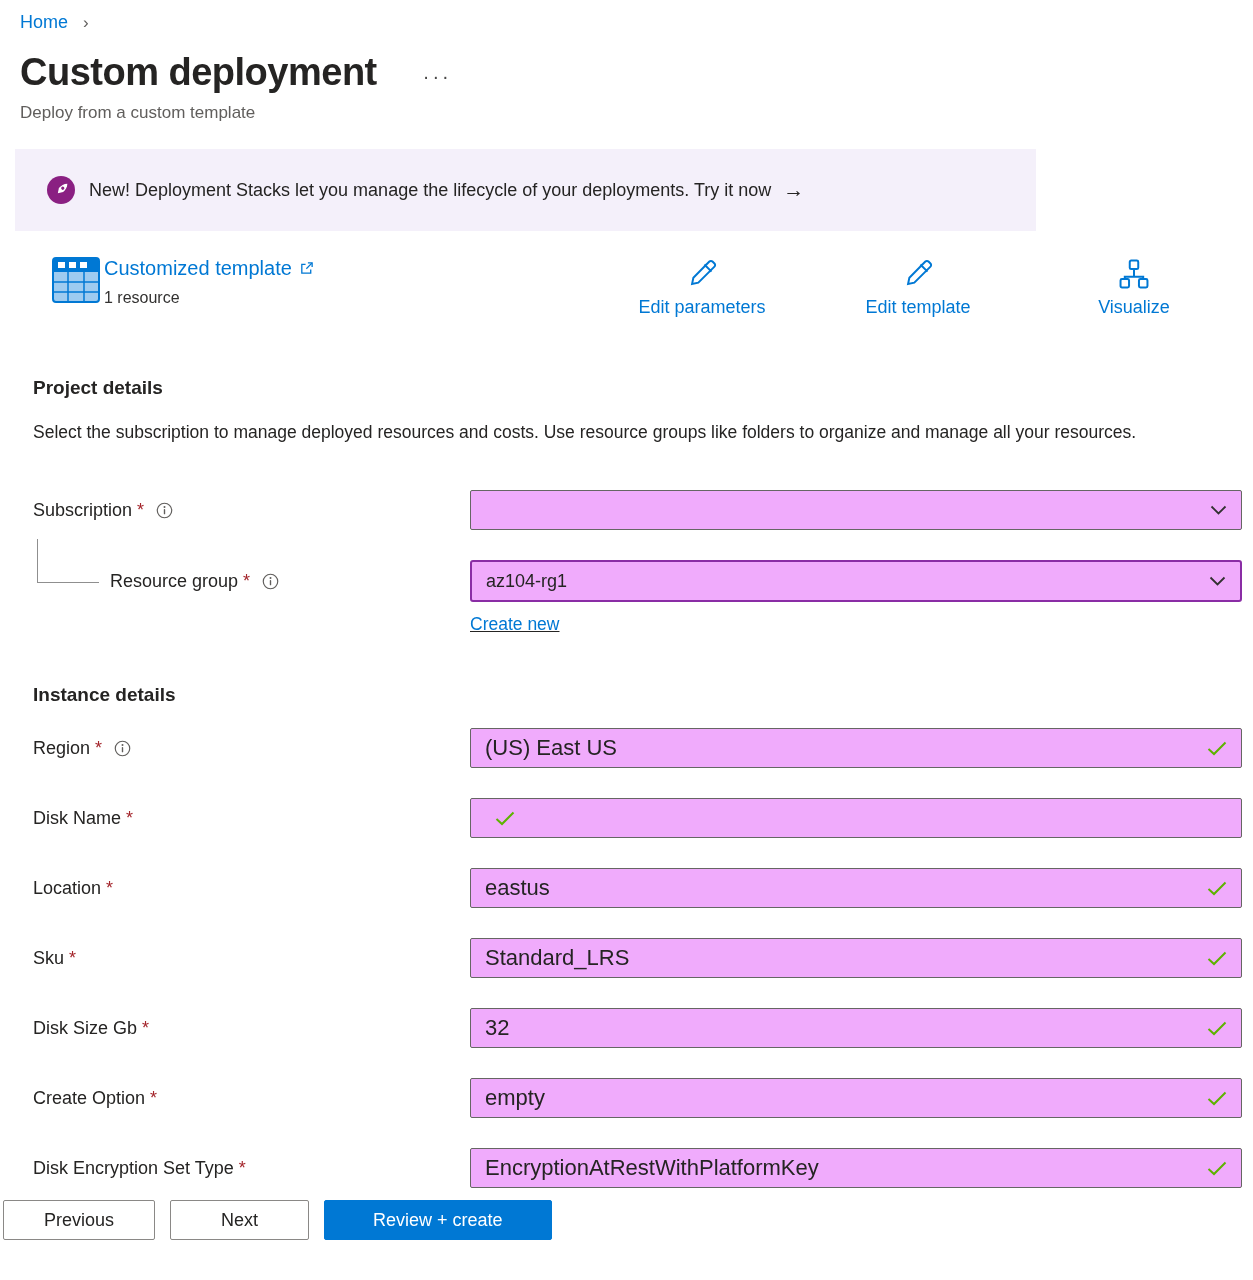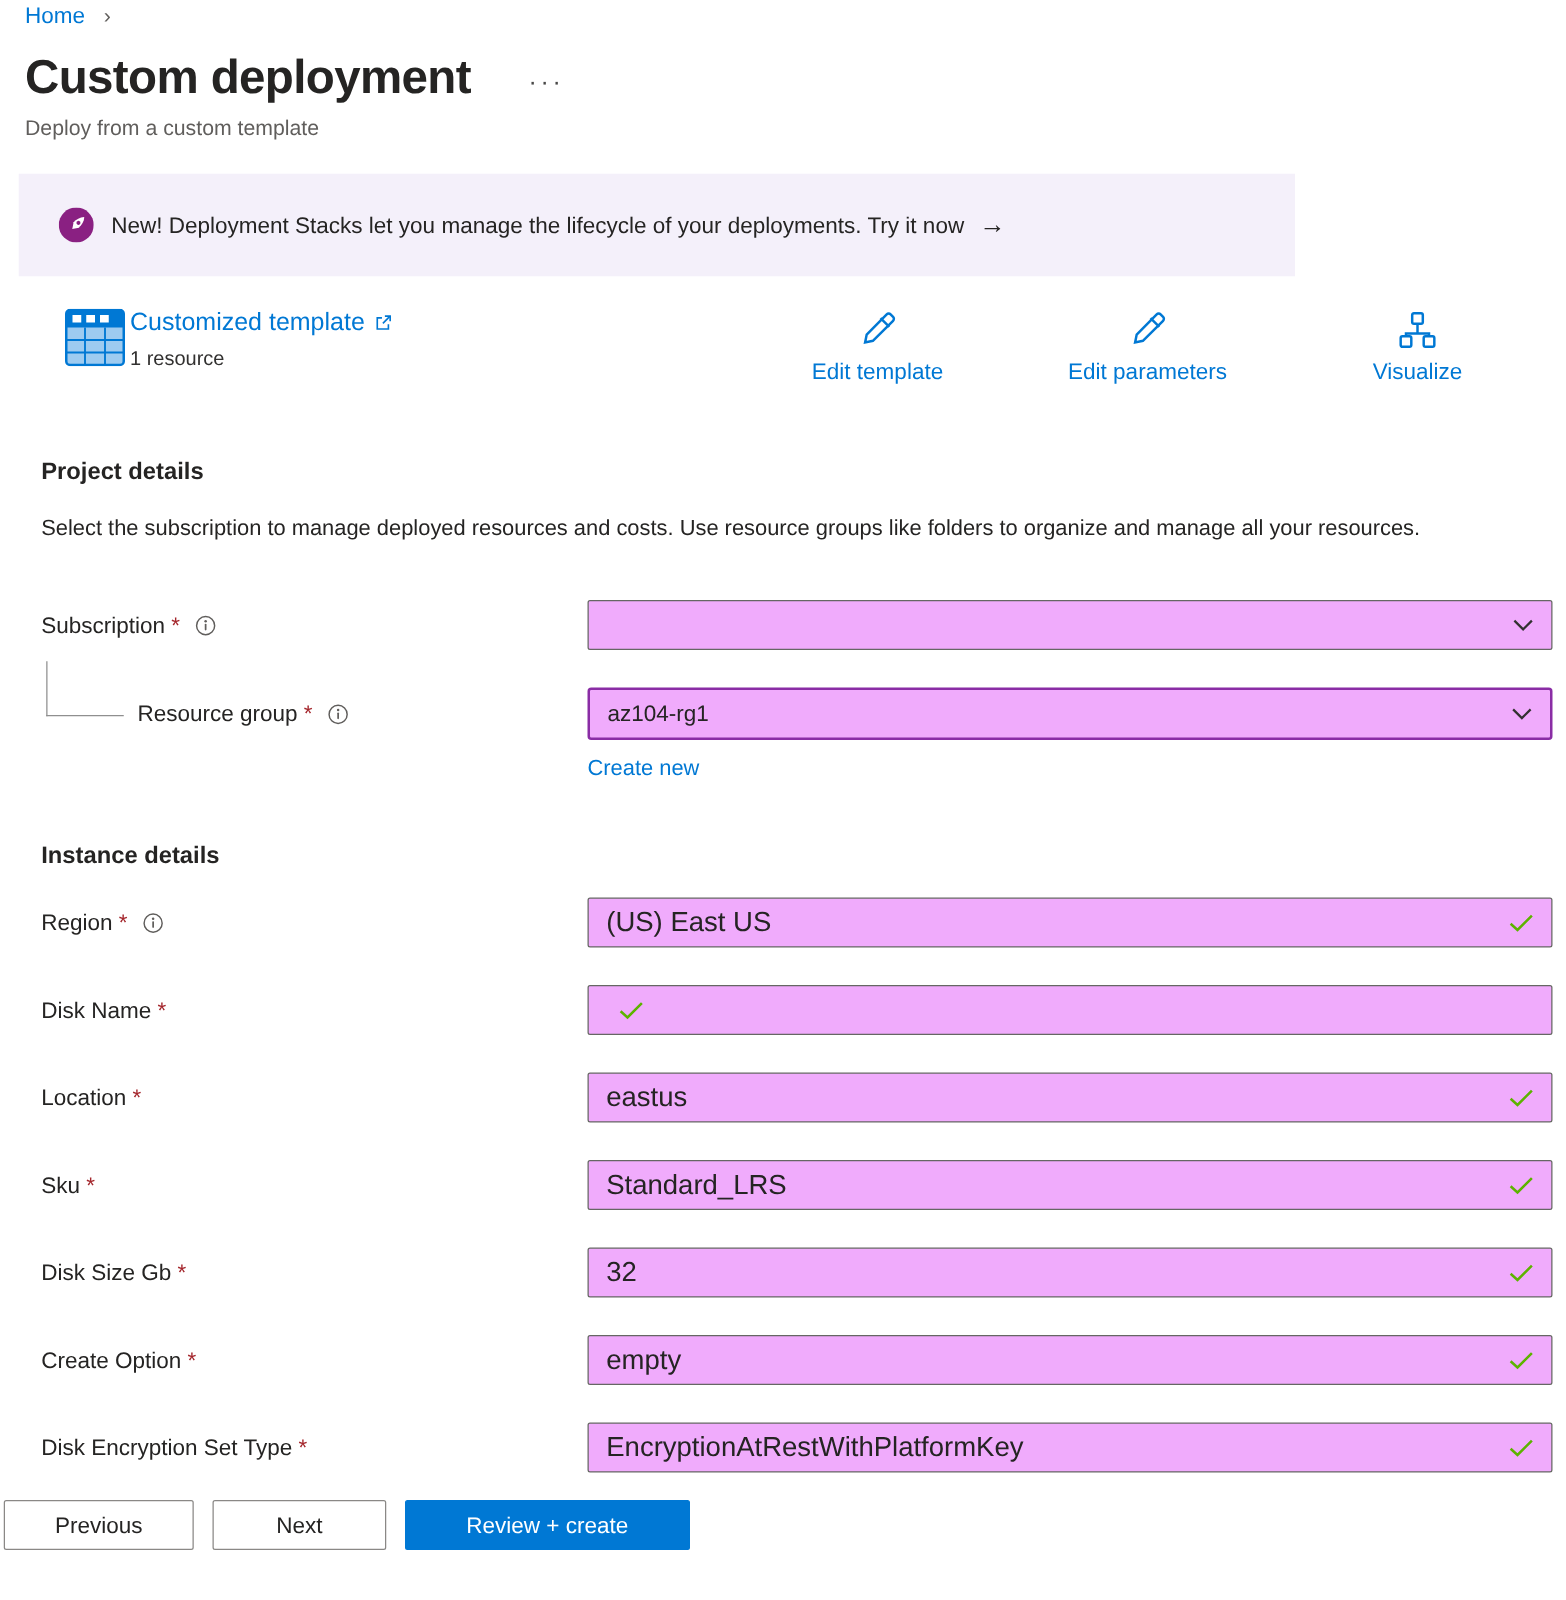--- a/index.html
+++ b/index.html
@@ -6,21 +6,21 @@
   html, body { background: #ffffff; }
   body {
     width: 1253px; height: 1280px;
     font-family: "Liberation Sans", "DejaVu Sans", sans-serif;
     color: #252423;
   }
   .page { position: relative; width: 1253px; height: 1280px; overflow: hidden; background: #fff; }
   .content { height: 1200px; overflow: hidden; }
 
   
-  .breadcrumb { padding: 0 0 0 20px; font-size: 18px; line-height: 24px; }
+  .breadcrumb { padding: 10px 0 0 20px; font-size: 18px; line-height: 24px; }
   .crumb-link { color: #0078d4; text-decoration: none; cursor: pointer; }
   .crumb-sep { color: #605e5c; margin-left: 10px; font-size: 17px; }
   .title-row { display: flex; align-items: center; margin: 14px 0 0 20px; }
   h1.page-title { font-size: 38px; line-height: 46px; font-weight: 700; letter-spacing: -0.5px; color: #252423; }
   .more-dots { margin-left: 46px; color: #494847; font-size: 20px; letter-spacing: 3px; cursor: pointer; padding-top: 8px; }
   .subtitle { margin: 6px 0 0 20px; font-size: 17px; line-height: 24px; color: #605e5c; }
 
   
   .banner { margin: 24px 0 0 15px; width: 1021px; height: 82px; background: #f4f0fa; display: flex; align-items: center; padding: 0 24px 0 32px; }
   .rocket-icon { display: flex; flex: none; }
@@ -60,21 +60,21 @@
   }
   .select-box { cursor: pointer; }
   .select-value { flex: 1; font-size: 18px; color: #252423; }
   .chevron-icon { display: flex; margin-left: 10px; }
   .rg-select { border: 2px solid #8a2da5; border-radius: 3px; height: 42px; }
 
   .connector { width: 62px; height: 40px; margin: 0 11px 0 4px; position: relative; flex: none; }
   .connector::before { content: ""; position: absolute; left: 0; top: -22px; bottom: 18px; border-left: 1px solid #8f8f8f; }
   .connector::after  { content: ""; position: absolute; left: 0; bottom: 18px; width: 62px; border-bottom: 1px solid #8f8f8f; }
 
-  .create-new-row { margin: 0 0 0 470px; }
+  .create-new-row { margin: 0 0 0 470px; text-decoration: underline; }
   .create-new-link { font-size: 17.5px; color: #0078d4; text-decoration: none; cursor: pointer; line-height: 24px; }
 
   .text-input { flex: 1; min-width: 0; border: none; outline: none; font-size: 22px; font-family: inherit; color: #252423; background: transparent; height: 100%; }
   .check-icon { display: flex; margin-left: 10px; flex: none; }
 
   
   .footer { position: absolute; left: 0; bottom: 0; width: 100%; height: 80px; background: #fff; display: flex; padding-left: 3px; gap: 15px; }
   .btn { height: 40px; border-radius: 2px; font-size: 18px; font-family: inherit; cursor: pointer; }
   .btn-secondary { background: #fff; border: 1px solid #8a8886; color: #252423; }
   .btn-prev { padding: 0 40px; }
@@ -141,29 +141,29 @@
           <div class="template-resources">1 resource</div>
         </div>
       </div>
       <div class="template-actions">
         <div class="action">
           <span style="display:flex;">
             <svg width="36" height="34" viewBox="0 0 24 24">
                 <path d="M13.7 5.3l5 5M5 19l.9-4.4L17.2 3.2a1.55 1.55 0 0 1 2.2 0l1.4 1.4a1.55 1.55 0 0 1 0 2.2L9.4 18.1 5 19z" fill="none" stroke="#0078d4" stroke-width="1.4"></path>
               </svg>
           </span>
-          <span class="action-label">Edit template</span>
+          <span class="action-label">Edit parameters</span>
         </div>
         <div class="action">
           <span style="display:flex;">
             <svg width="36" height="34" viewBox="0 0 24 24">
                 <path d="M13.7 5.3l5 5M5 19l.9-4.4L17.2 3.2a1.55 1.55 0 0 1 2.2 0l1.4 1.4a1.55 1.55 0 0 1 0 2.2L9.4 18.1 5 19z" fill="none" stroke="#0078d4" stroke-width="1.4"></path>
               </svg>
           </span>
-          <span class="action-label">Edit parameters</span>
+          <span class="action-label">Edit template</span>
         </div>
         <div class="action">
           <span style="display:flex;">
             <svg width="36" height="34" viewBox="0 0 24 24" fill="none" stroke="#0078d4" stroke-width="1.4">
               <rect x="9" y="2.5" width="6" height="6" rx="1"></rect>
               <rect x="2.5" y="15.5" width="6" height="6" rx="1"></rect>
               <rect x="15.5" y="15.5" width="6" height="6" rx="1"></rect>
               <path d="M12 8.5v3.5M5.5 15.5v-1.5h13v1.5M12 12v2"></path>
             </svg>
           </span>

